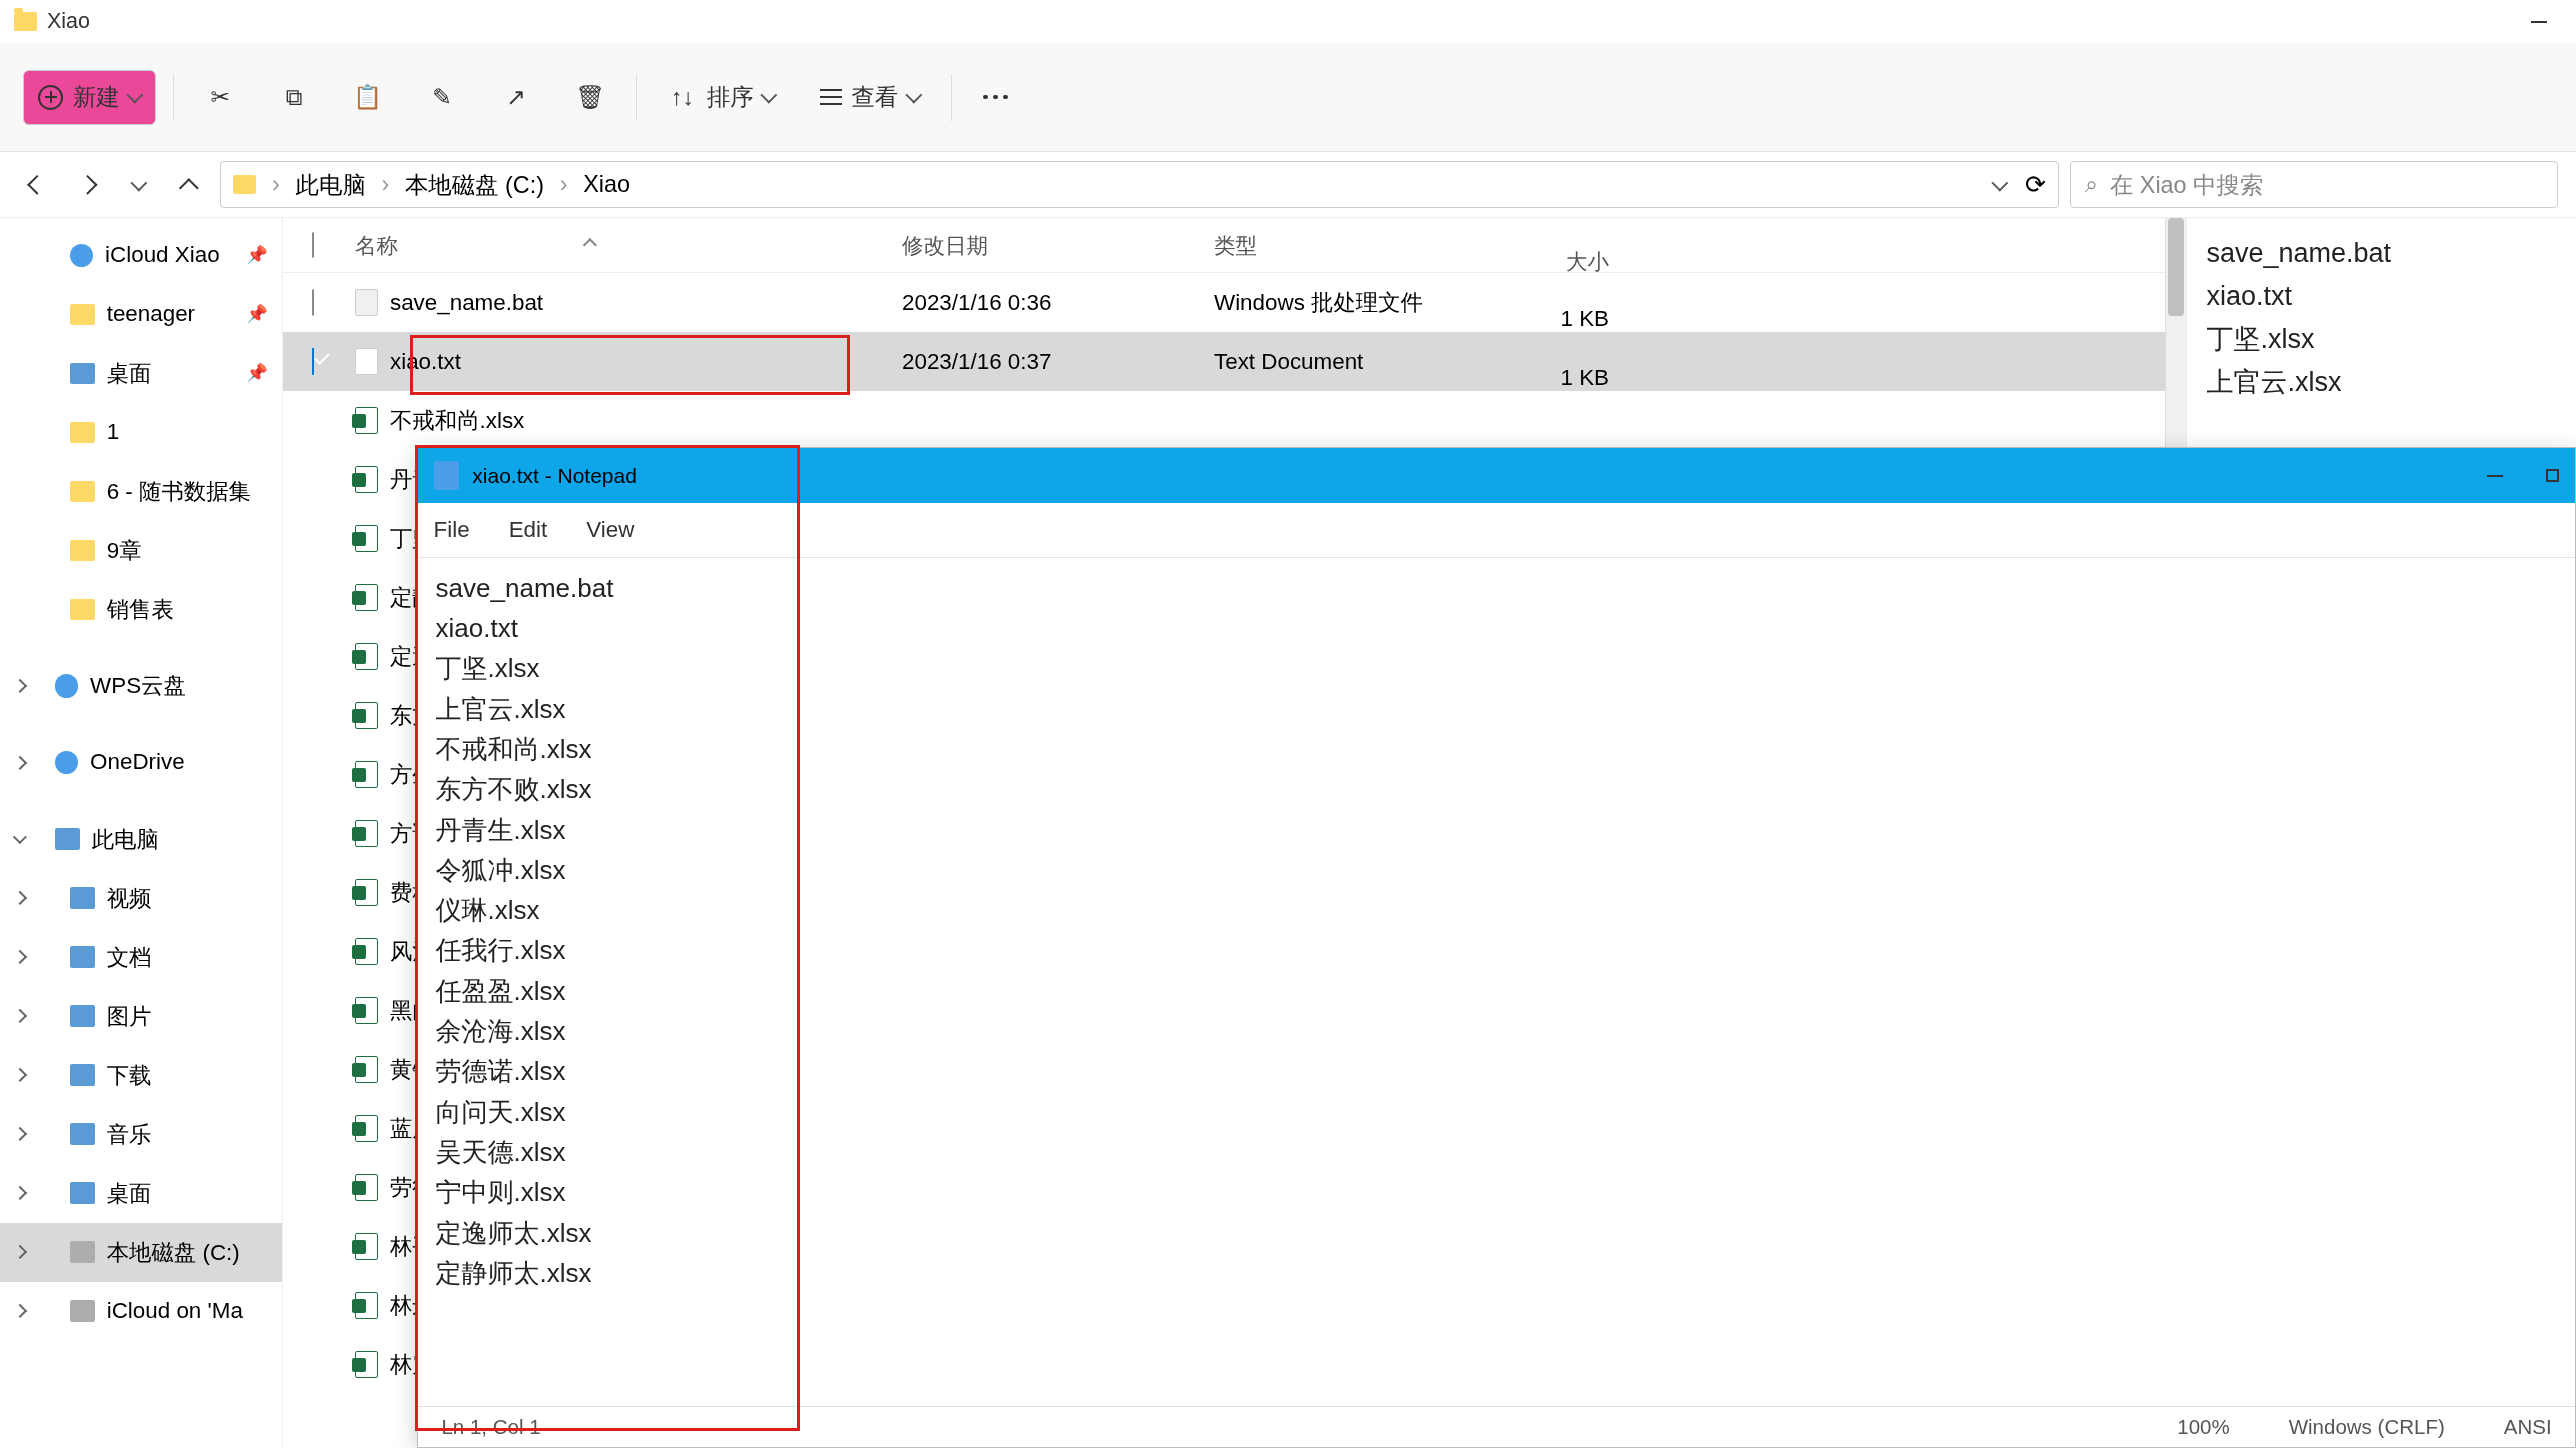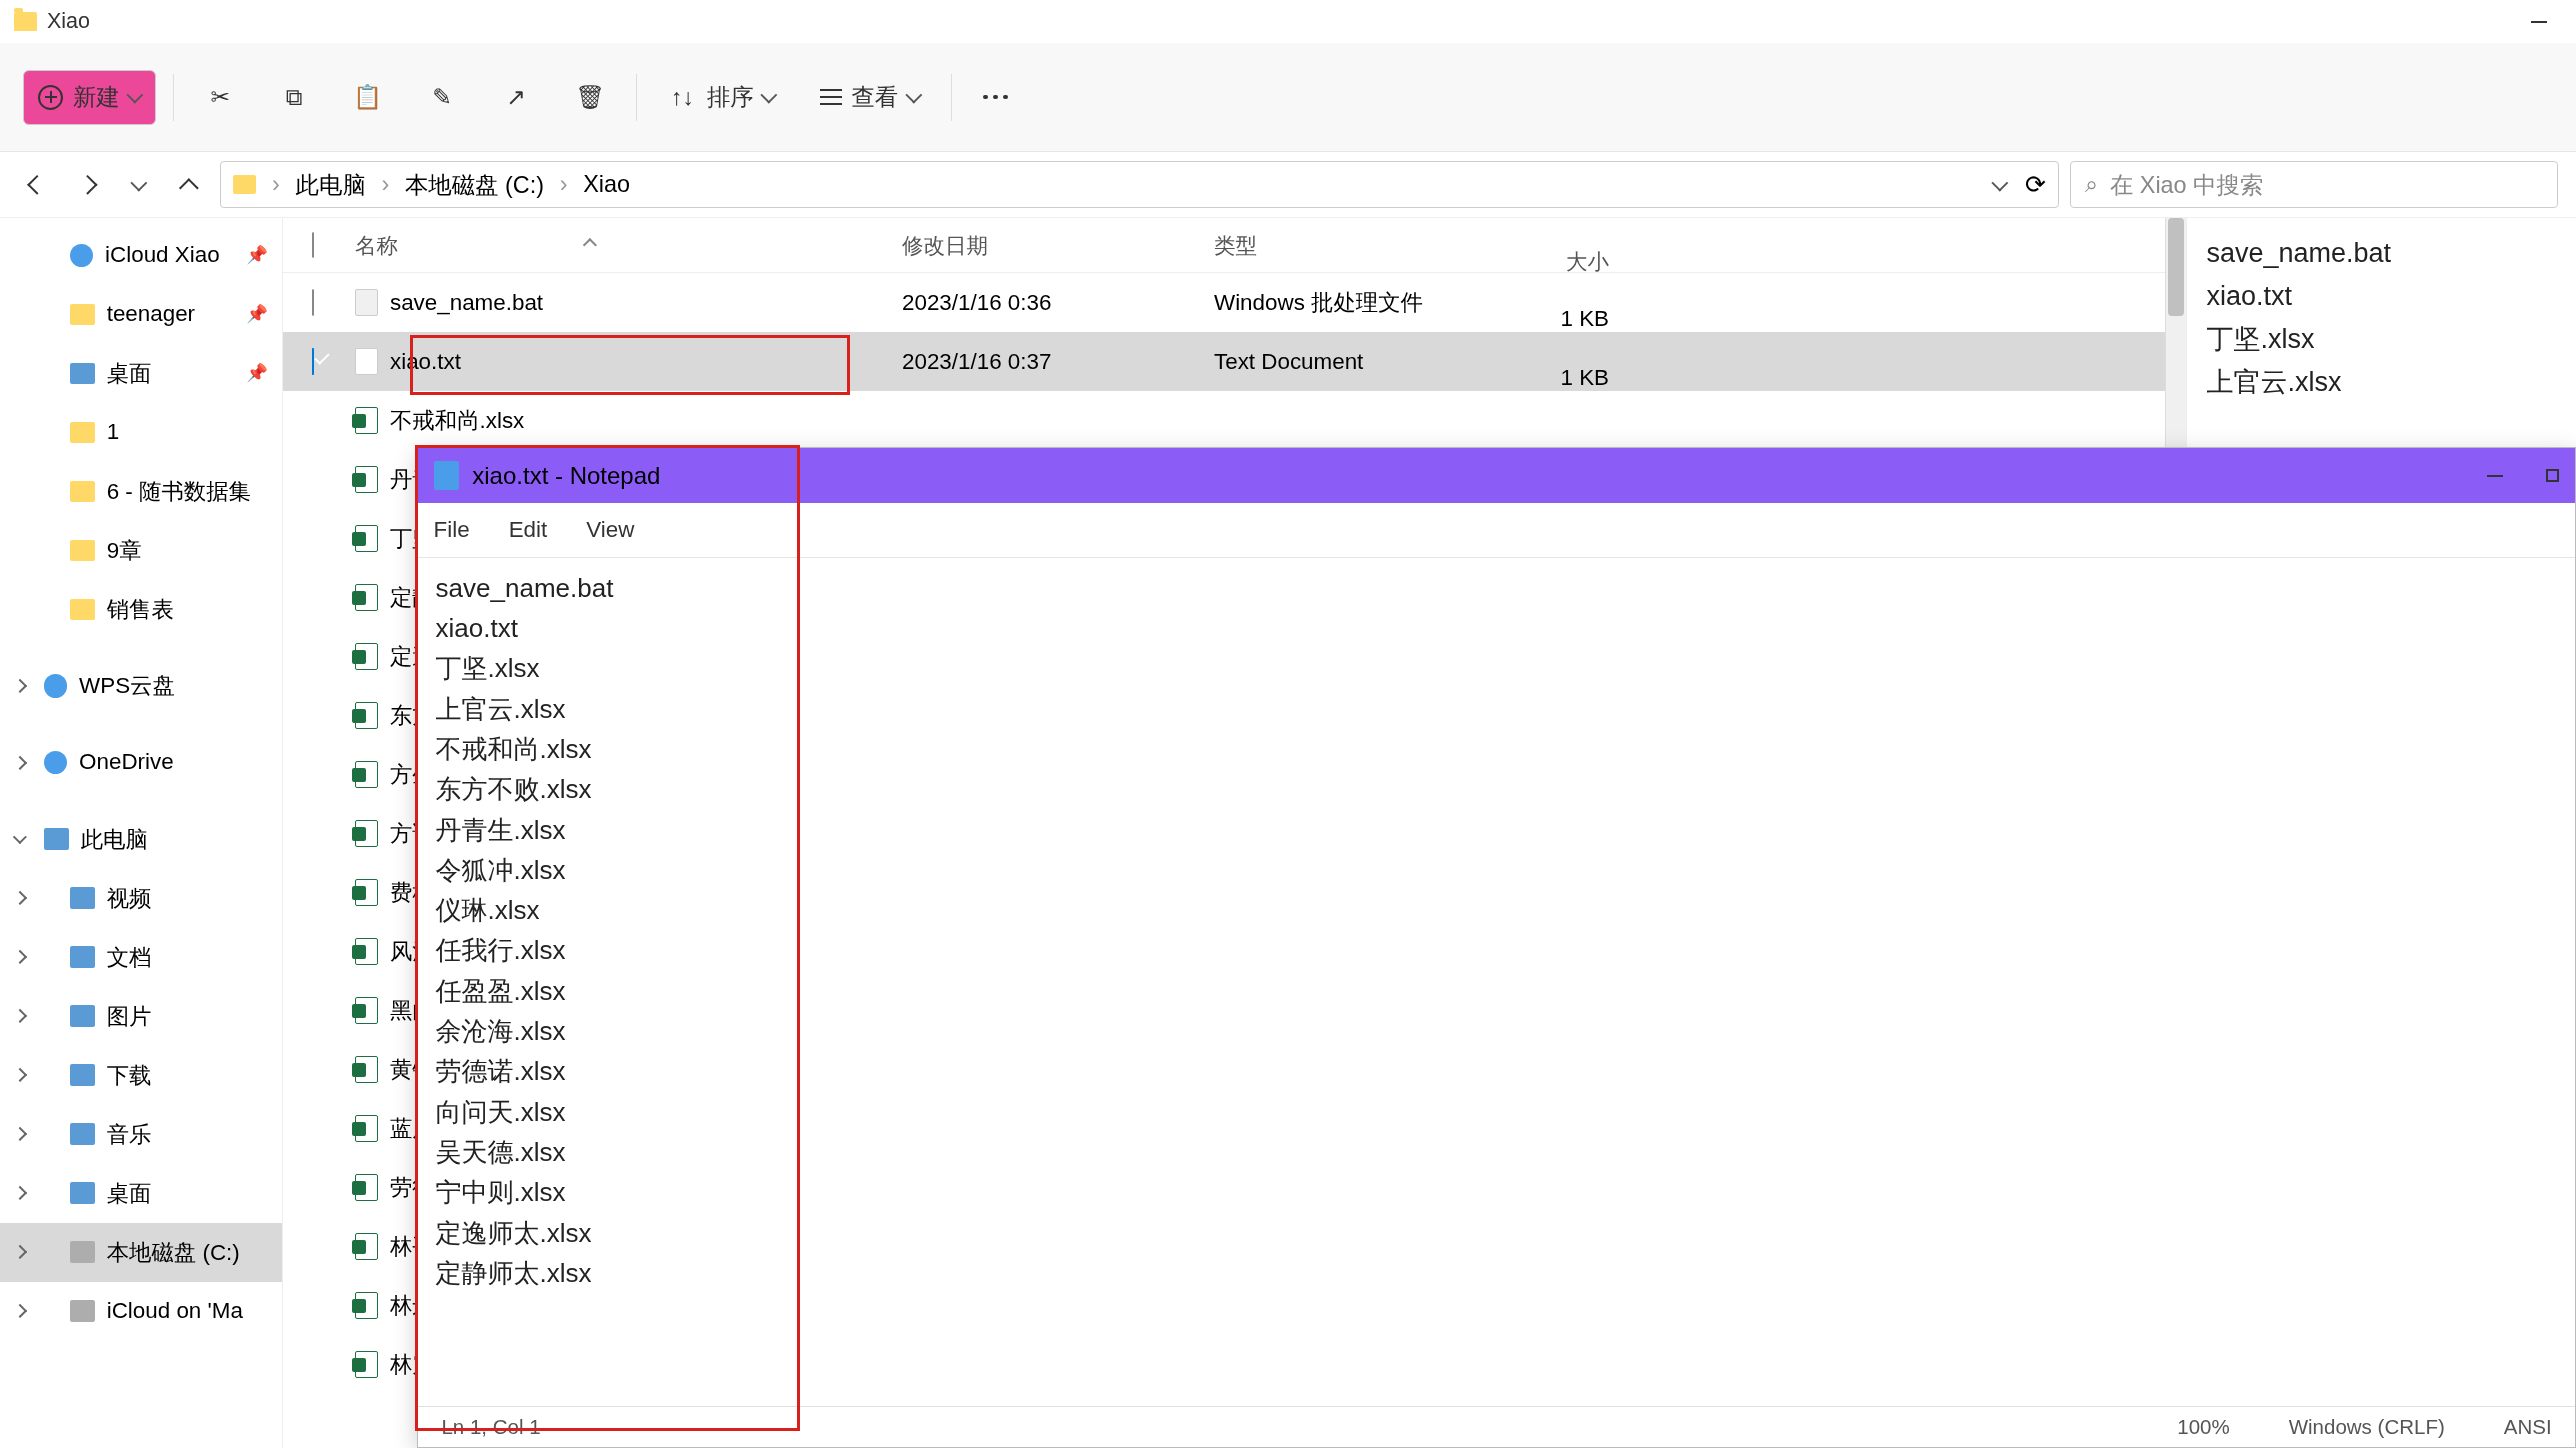--- a/index.html
+++ b/index.html
@@ -36,21 +36,21 @@
 .addr-folder { width: 23.4px; height: 19.5px; background: #ffd968; border-radius: 2px; }
 .crumb-sep { color: #999; margin: 0 5.9px; }
 .addr-actions { margin-left: auto; display: flex; gap: 19.5px; align-items: center; }
 .search-bar { width: 488px; height: 47px; border: 1px solid #ccc; border-radius: 3.9px; display: flex; align-items: center; padding: 0 13.7px; gap: 11.7px; color: #888; }
 
 
 .body { display: flex; height: calc(1448px - 43px - 109px - 66px); position: relative; }
 
 
 .sidebar { width: 283px; border-right: 1px solid #eee; overflow-y: auto; padding-top: 7.8px; }
-.sb-item { height: 59px; display: flex; align-items: center; padding-left: 44px; gap: 11.7px; cursor: pointer; font-size: 22.4px; position: relative; }
+.sb-item { height: 59px; display: flex; align-items: center; padding-left: 55px; gap: 11.7px; cursor: pointer; font-size: 22.4px; position: relative; }
 .sb-item.indent { padding-left: 70px; }
 .sb-item.selected { background: #d9d9d9; }
 .sb-item .pin { position: absolute; right: 13.7px; color: #666; font-size: 17.6px; }
 .sb-chevron { position: absolute; left: 9.8px; width: 19.5px; height: 19.5px; display: flex; align-items: center; justify-content: center; }
 .sb-chev { width: 9.8px; height: 9.8px; border-right: 2px solid #666; border-bottom: 2px solid #666; }
 .sb-chev.right { transform: rotate(-45deg); }
 .sb-chev.down { transform: rotate(45deg); margin-top: -3.9px; }
 .sb-ico { width: 25px; height: 21.5px; border-radius: 2px; flex-shrink: 0; }
 .ico-folder-y { background: #ffd968; }
 .ico-cloud { background: #4a9de8; border-radius: 50%; width: 23.4px; height: 23.4px; }
@@ -86,21 +86,21 @@
 
 .scrollbar-v { width: 21.5px; background: #f0f0f0; border-left: 1px solid #ddd; position: relative; }
 .scroll-thumb { position: absolute; top: 0; left: 2px; right: 2px; height: 98px; background: #c0c0c0; border-radius: 3.9px; }
 
 
 .details-pane { width: 390px; border-left: 1px solid #eee; padding: 13.7px 19.5px; font-size: 27px; line-height: 1.6; }
 .details-pane .fname { color: #222; }
 
 
 .notepad { position: absolute; left: 417px; top: 447px; right: 0; bottom: 0; background: #fff; border: 1px solid #bbb; z-index: 10; display: flex; flex-direction: column; box-shadow: 0 5.9px 23.4px rgba(0,0,0,.2); }
-.np-title { height: 55px; background: #8b5cf6; display: flex; align-items: center; padding: 0 15.6px; gap: 13.7px; font-size: 24px; }
+.np-title { height: 55px; background: #0ea5e9; display: flex; align-items: center; padding: 0 15.6px; gap: 13.7px; font-size: 21px; }
 .np-ico { width: 25px; height: 29px; background: #4a9de8; border-radius: 2px; }
 .np-controls { margin-left: auto; display: flex; gap: 43px; align-items: center; }
 .np-min { width: 15.6px; height: 2px; background: #333; }
 .np-max { width: 13.7px; height: 13.7px; border: 2px solid #333; }
 .np-menu { height: 55px; display: flex; align-items: center; padding: 0 15.6px; gap: 39px; font-size: 22.4px; color: #333; border-bottom: 1px solid #e5e5e5; }
 .np-body { flex: 1; padding: 9.8px 17.6px; font-size: 26px; line-height: 1.55; color: #222; overflow: hidden; }
 .np-status { height: 41px; border-top: 1px solid #e0e0e0; display: flex; align-items: center; padding: 0 23.4px; font-size: 20.5px; color: #555; }
 .np-status .sec { margin-left: auto; display: flex; gap: 59px; }
 
 .circle-plus { width: 25px; height: 25px; border: 2px solid #333; border-radius: 50%; position: relative; }

